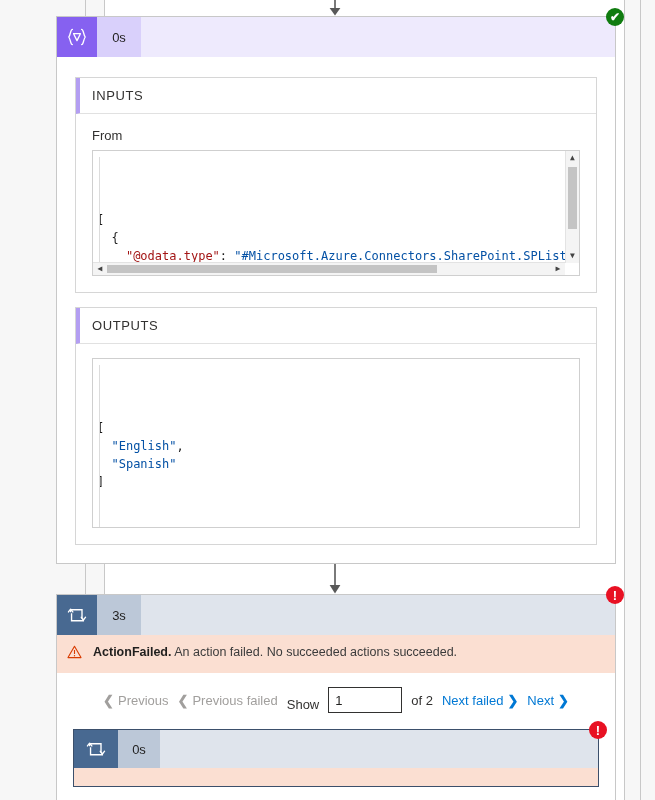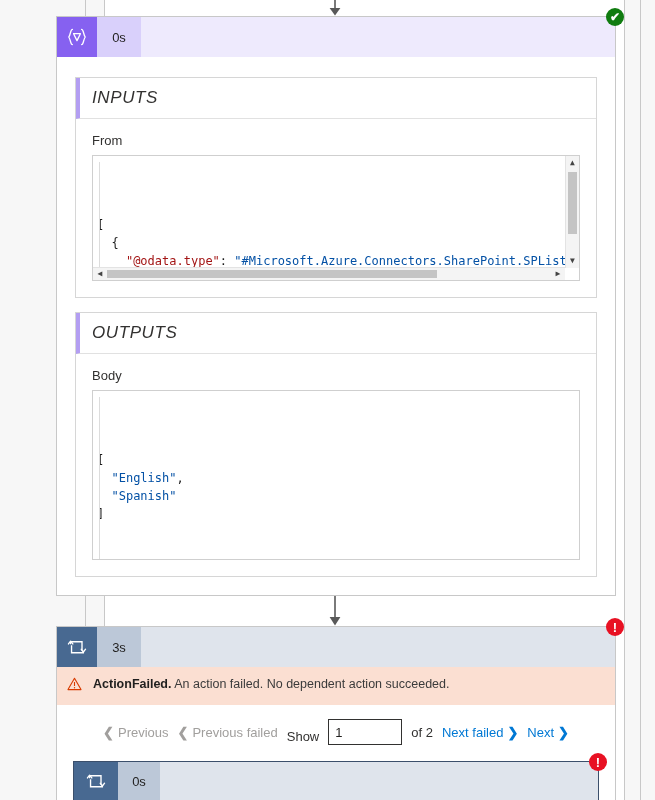--- a/index.html
+++ b/index.html
@@ -139,24 +139,23 @@
     border: 1px solid #d6d6d6;
     margin-bottom: 0;
     background: #ffffff;
   }
   .section + .section { margin-top: 14px; }
 
   .section-head {
     border-bottom: 1px solid #e1e1e1;
     border-left: 4px solid #b39ef2;
     padding: 10px 12px;
-    font-size: 17px;
+    font-size: 13px;
     letter-spacing: .6px;
     color: #323130;
-    font-style: italic;
   }
   .section-content { padding: 14px 16px 16px 16px; }
 
   .field-label {
     font-size: 13px;
     color: #323130;
     margin-bottom: 7px;
   }
 
   
@@ -353,21 +352,20 @@
                   <div class="thumb"></div>
                   <div class="arrow-rt">▶</div>
                 </div>
               </div>
             </div>
           </div>
 
           <div class="section">
             <div class="section-head">OUTPUTS</div>
             <div class="section-content">
-              <div class="field-label">Body</div>
               <div class="codebox">
                 <div class="code-inner">
                   <div class="gutter-line"></div>
                   <div id="code-outputs"><div><span></span><span class="tok-pun">[</span></div><div><span>  </span><span class="tok-str">"English"</span><span class="tok-pun">,</span></div><div><span>  </span><span class="tok-str">"Spanish"</span></div><div><span></span><span class="tok-pun">]</span></div></div>
                 </div>
               </div>
             </div>
           </div>
 
         </div>
@@ -395,21 +393,21 @@
         </div>
 
         <div class="error-banner">
           <span class="warn-icon">
             <svg width="15" height="14" viewBox="0 0 15 14">
               <polygon points="7.5,1.3 14,12.6 1,12.6" fill="none" stroke="#d83b01" stroke-width="1.1" stroke-linejoin="round"></polygon>
               <line x1="7.5" y1="5" x2="7.5" y2="9" stroke="#d83b01" stroke-width="1.1"></line>
               <circle cx="7.5" cy="10.8" r="0.7" fill="#d83b01"></circle>
             </svg>
           </span>
-          <span><b>ActionFailed.</b><span> An action failed. No dependent action succeeded.</span></span>
+          <span><b>ActionFailed.</b><span> An action failed. No succeeded actions succeeded.</span></span>
         </div>
 
         <div class="pager">
           <span class="pager-link disabled">
             <span class="pager-chev">❮</span>
             <span>Previous</span>
           </span>
           <span class="pager-link disabled">
             <span class="pager-chev">❮</span>
             <span>Previous failed</span>

